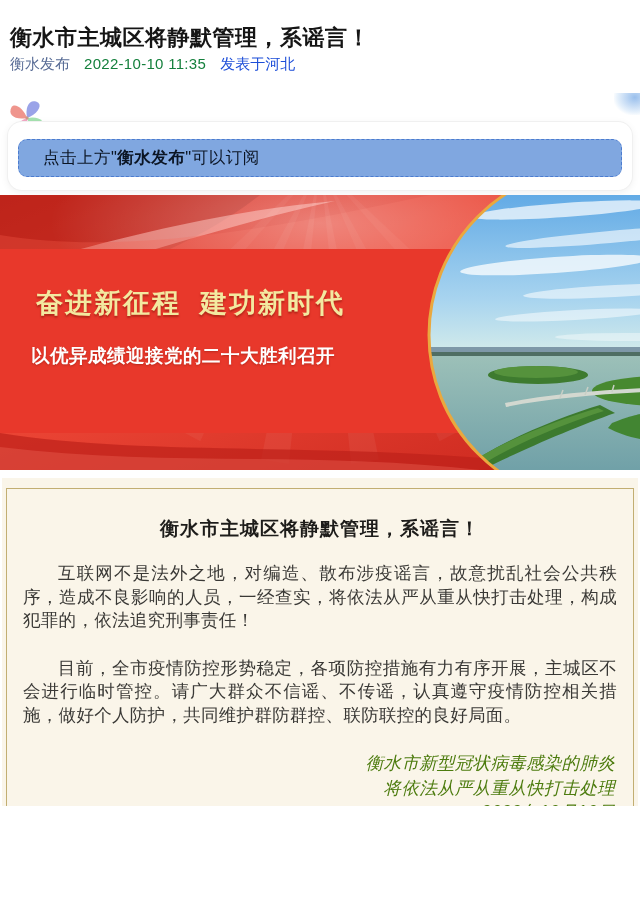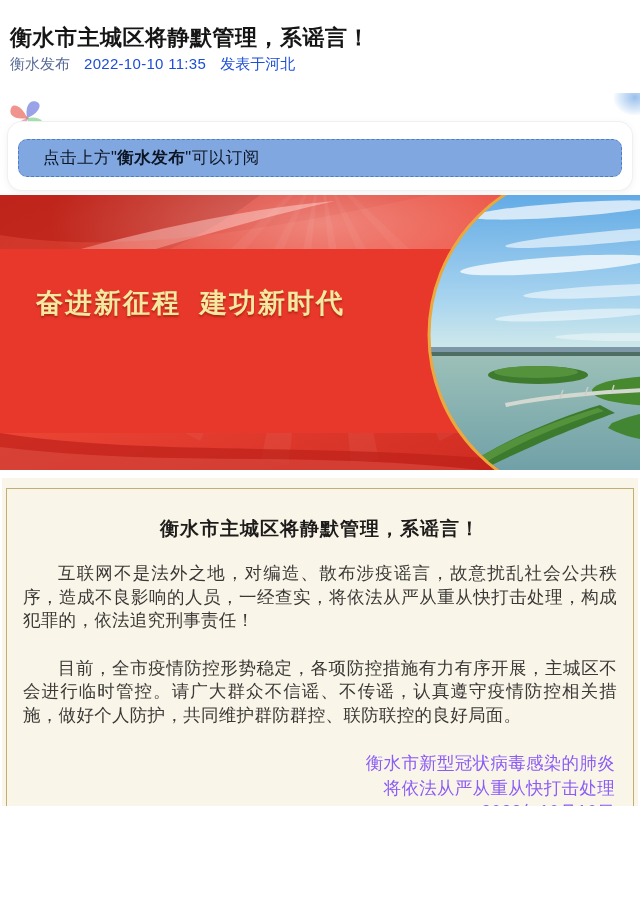--- a/index.html
+++ b/index.html
@@ -7,21 +7,21 @@
     position:relative;width:640px;height:806px;margin:0 auto;background:#ffffff;
     overflow:hidden;font-family:"Liberation Sans","DejaVu Sans",sans-serif;
   }
   
   .article-title{
     position:absolute;left:10px;top:8px;width:620px;
     font-size:22px;font-weight:bold;color:#151515;letter-spacing:.5px;line-height:30px;
   }
   .byline{position:absolute;left:10px;top:55px;font-size:15px;display:flex;align-items:baseline;}
   .byline .account{color:#576b95;margin-right:14px;}
-  .byline .time{color:#1d4ed8;margin-right:14px;letter-spacing:.3px;}
+  .byline .time{color:#15803d;margin-right:14px;letter-spacing:.3px;}
   .byline .location{color:#1d4ed8;}
   
   .pinwheel{position:absolute;left:6px;top:96px;width:44px;height:54px;}
   .corner-blob{
     position:absolute;right:0;top:93px;width:26px;height:22px;
     background:radial-gradient(ellipse at 80% 20%,rgba(120,170,230,.75),rgba(160,200,240,.25) 60%,rgba(255,255,255,0) 75%);
   }
   .subscribe-card{
     position:absolute;left:8px;top:122px;width:624px;height:68px;
     background:#ffffff;border-radius:14px;
@@ -56,21 +56,21 @@
     padding:28px 16px 0;overflow:hidden;
   }
   .notice-title{
     text-align:center;font-size:19px;font-weight:bold;color:#1d1c1a;
     letter-spacing:1px;margin:0 0 22px;line-height:23px;
   }
   .notice p{
     margin:0 0 24px;font-size:17.5px;line-height:23.5px;color:#3a3936;
     text-indent:2em;letter-spacing:.3px;text-align:justify;
   }
-  .signature{text-align:right;font-size:17.5px;line-height:24.5px;color:#8b5cf6;letter-spacing:.3px;padding-right:2px;}
+  .signature{text-align:right;font-size:17.5px;line-height:24.5px;color:#4d7c0f;letter-spacing:.3px;padding-right:2px;font-style:italic;}
 </style>
 </head>
 <body>
 
 <div class="page">
 
   <h1 class="article-title">衡水市主城区将静默管理，系谣言！</h1>
   <div class="byline">
     <span class="account">衡水发布</span>
     <span class="time">2022-10-10 11:35</span>
@@ -166,20 +166,21 @@
         <path d="M560,203 l3,-8 M585,200 l3,-8 M612,197 l2,-7" stroke="#c9cfc6" stroke-width="1.5" fill="none"></path>
         <path d="M462,275 C495,248 560,222 600,210 L615,218 C575,232 515,258 482,275 Z" fill="#3c7a2e"></path>
         <path d="M470,268 C505,245 560,224 598,213 L604,216 C566,228 512,250 480,271 Z" fill="#55923c"></path>
         <path d="M612,228 C626,222 640,219 640,219 L640,244 C628,242 616,237 608,233 Z" fill="#428532"></path>
         <ellipse cx="446" cy="258" rx="28" ry="11" fill="#3c7a2e"></ellipse>
       </g>
 
       <circle cx="597" cy="140" r="168" fill="none" stroke="#eaa83e" stroke-width="3"></circle>
     </svg>
     <div class="banner-line1">奋进新征程  建功新时代</div>
+    <div class="banner-line2">以优异成绩迎接党的二十大胜利召开</div>
   </div>
 
   <div class="notice">
     <div class="notice-inner">
       <div class="notice-title">衡水市主城区将静默管理，系谣言！</div>
       <p>互联网不是法外之地，对编造、散布涉疫谣言，故意扰乱社会公共秩序，造成不良影响的人员，一经查实，将依法从严从重从快打击处理，构成犯罪的，依法追究刑事责任！</p>
       <p>目前，全市疫情防控形势稳定，各项防控措施有力有序开展，主城区不会进行临时管控。请广大群众不信谣、不传谣，认真遵守疫情防控相关措施，做好个人防护，共同维护群防群控、联防联控的良好局面。</p>
       <div class="signature">
         <div>衡水市新型冠状病毒感染的肺炎</div>
         <div>将依法从严从重从快打击处理</div>

